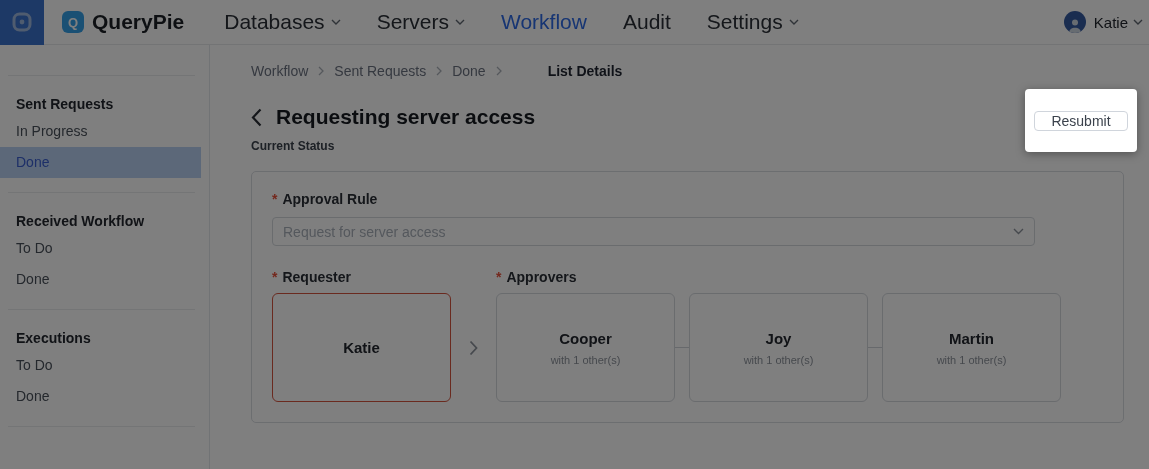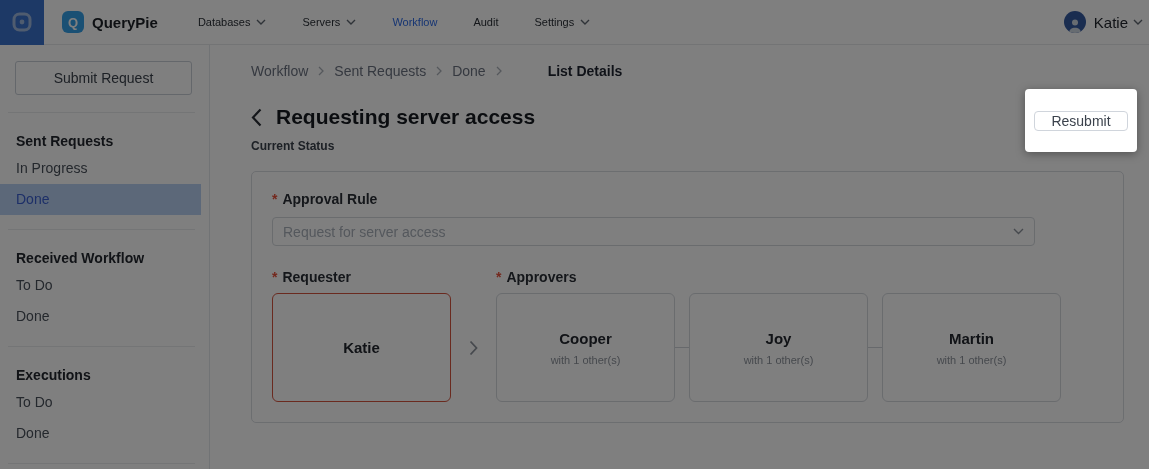--- a/index.html
+++ b/index.html
@@ -19,23 +19,23 @@
   .brand-strip {
     width:44px; height:45px; background:#3a72cc; flex:0 0 auto;
     display:flex; align-items:center; justify-content:center;
   }
   .brand { display:flex; align-items:center; margin-left:18px; }
   .q-badge {
     width:22px; height:22px; border-radius:6px; background:#35a0e8;
     color:#fff; font-weight:bold; font-size:13px;
     display:flex; align-items:center; justify-content:center;
   }
-  .brand-name { font-weight:bold; font-size:15px; margin-left:8px; color:#1c2026; }
+  .brand-name { font-weight:bold; font-size:21px; margin-left:8px; color:#1c2026; }
   .nav-menu { display:flex; align-items:center; margin-left:40px; gap:36px; }
-  .nav-item { display:flex; align-items:center; font-size:11px; color:#2a2f36; cursor:pointer; }
+  .nav-item { display:flex; align-items:center; font-size:21px; color:#2a2f36; cursor:pointer; }
   .nav-item .chev { margin-left:6px; color:#5f6670; }
   .nav-item.active { color:#2e6be6; }
   .nav-user { margin-left:auto; margin-right:6px; display:flex; align-items:center; cursor:pointer; }
   .avatar {
     width:22px; height:22px; border-radius:50%; background:#345aa0;
     display:flex; align-items:flex-end; justify-content:center; overflow:hidden;
   }
   .nav-user .uname { font-size:15px; margin:0 5px 0 8px; }
 
   
@@ -166,21 +166,20 @@
     <span class="uname">Katie</span>
     <span class="chev" style="color:#5f6670;">
       <svg width="10" height="6" viewBox="0 0 10 6">
           <path d="M1 1l4 4 4-4" fill="none" stroke="currentColor" stroke-width="1.4"></path>
         </svg>
     </span>
   </div>
 </header>
 
 <aside class="sidebar">
-  <button class="submit-btn">Submit Request</button>
   <div class="sb-divider"></div>
 
   <div class="sb-header">Sent Requests</div>
   <div class="sb-item">In Progress</div>
   <div class="sb-item selected">Done</div>
   <div class="sb-divider"></div>
 
   <div class="sb-header">Received Workflow</div>
   <div class="sb-item">To Do</div>
   <div class="sb-item">Done</div>

